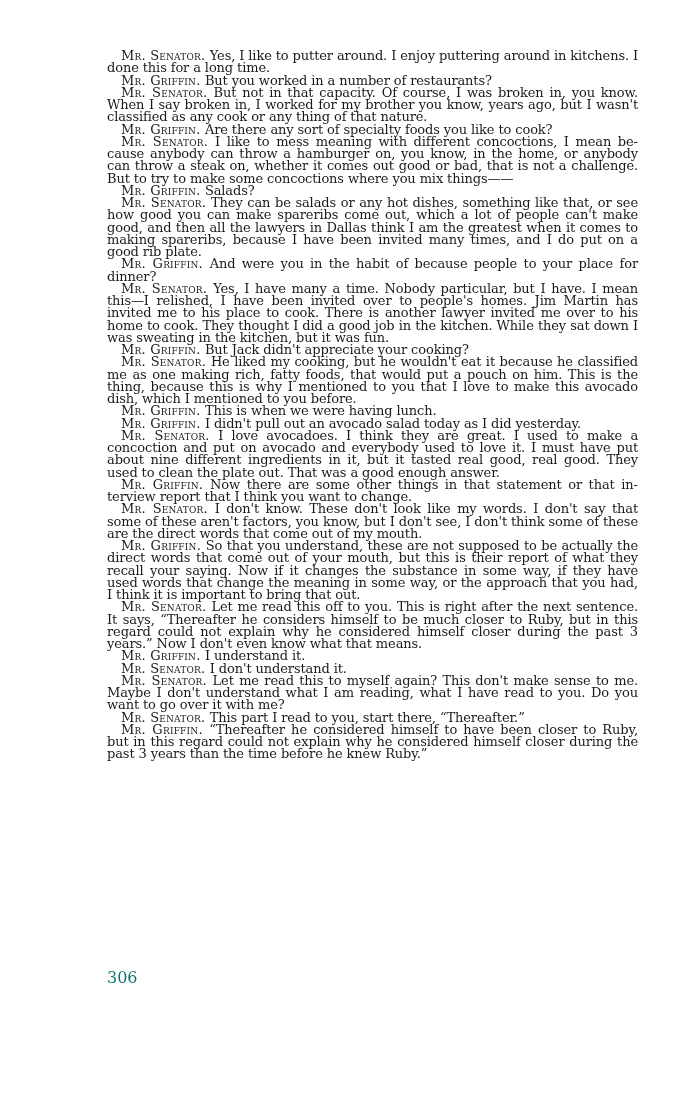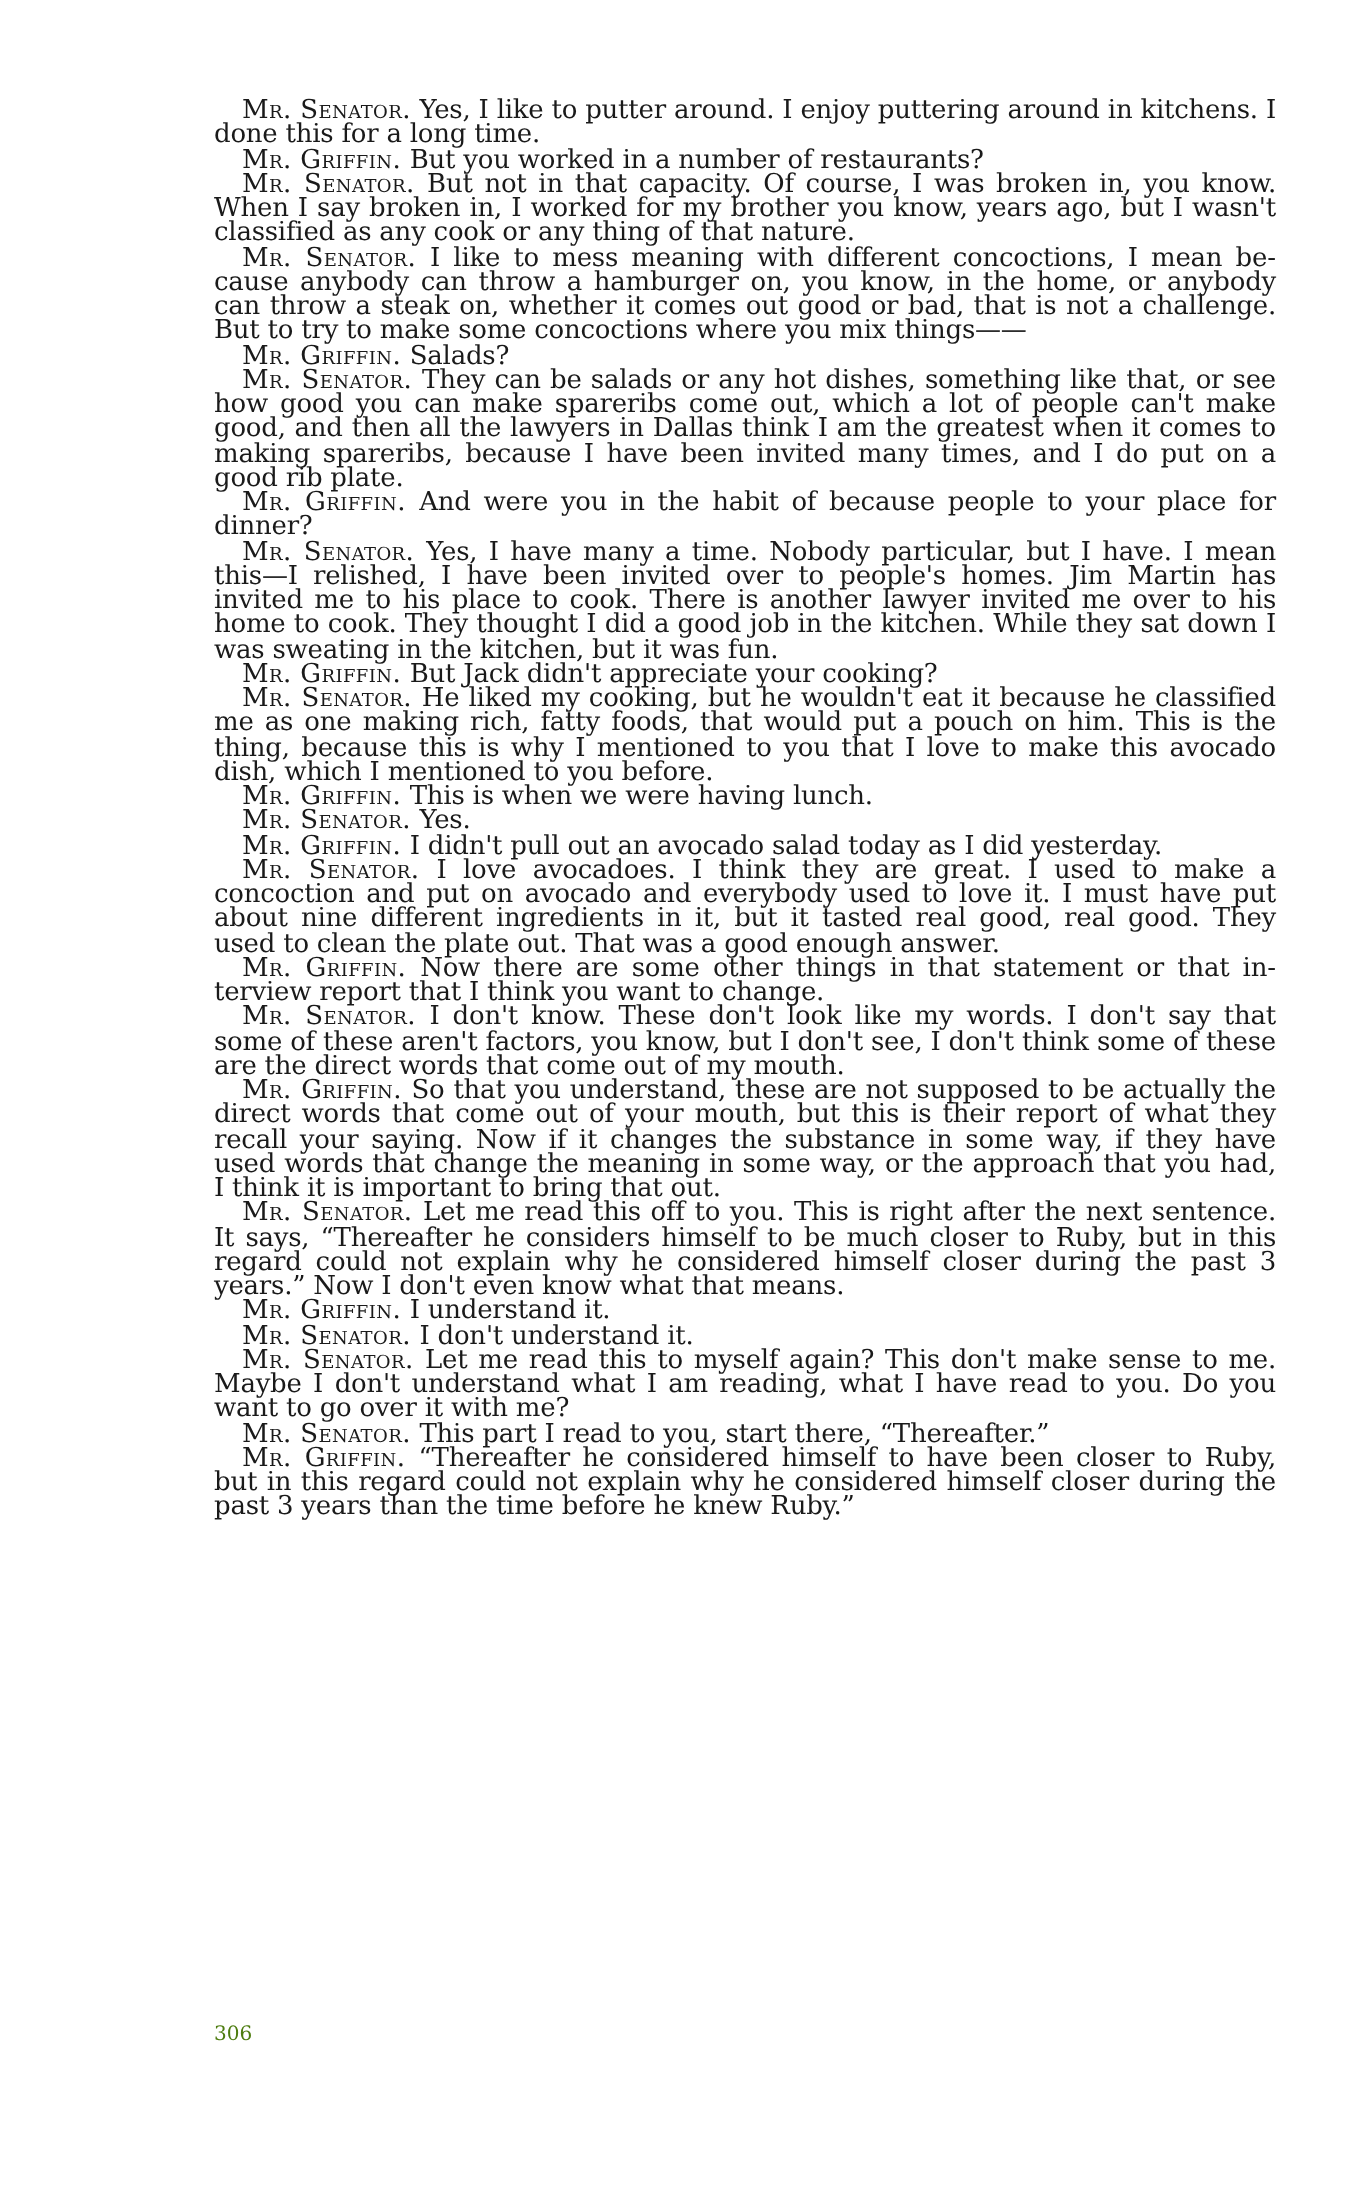--- a/index.html
+++ b/index.html
@@ -7,41 +7,41 @@
   .page {
     position: absolute; left: 107px; top: 50px; width: 531px;
     font-family: "DejaVu Serif", "Liberation Serif", serif;
     font-size: 13px; line-height: 12.25px; color: #1a1a1a;
     text-align: justify; letter-spacing: -0.12px;
   }
   .para { margin: 0; text-indent: 14px; hyphens: manual; }
   .speaker { font-variant: small-caps; letter-spacing: 0.2px; }
   .speaker::after { content: " "; }
   .page-number {
-    position: absolute; left: 107px; top: 1012px;
+    position: absolute; left: 107px; top: 968px;
     font-family: "DejaVu Serif", "Liberation Serif", serif;
-    font-size: 10px; color: #4d7c0f;
+    font-size: 16px; color: #0f766e;
   }
 </style>
 </head>
 <body>
 
 <div class="page">
   <p class="para"><span class="speaker">Mr. Senator.</span><span>Yes, I like to putter around. I enjoy puttering around in kitchens. I done this for a long time.</span></p>
   <p class="para"><span class="speaker">Mr. Griffin.</span><span>But you worked in a number of restaurants?</span></p>
   <p class="para"><span class="speaker">Mr. Senator.</span><span>But not in that capacity. Of course, I was broken in, you know. When I say broken in, I worked for my brother you know, years ago, but I wasn't classified as any cook or any thing of that nature.</span></p>
+  <p class="para"><span class="speaker">Mr. Griffin.</span><span>Are there any sort of specialty foods you like to cook?</span></p>
   <p class="para"><span class="speaker">Mr. Senator.</span><span>I like to mess meaning with different concoctions, I mean be­cause anybody can throw a hamburger on, you know, in the home, or any­body can throw a steak on, whether it comes out good or bad, that is not a challenge. But to try to make some concoctions where you mix things——</span></p>
   <p class="para"><span class="speaker">Mr. Griffin.</span><span>Salads?</span></p>
   <p class="para"><span class="speaker">Mr. Senator.</span><span>They can be salads or any hot dishes, something like that, or see how good you can make spareribs come out, which a lot of people can't make good, and then all the lawyers in Dallas think I am the greatest when it comes to making spareribs, because I have been invited many times, and I do put on a good rib plate.</span></p>
   <p class="para"><span class="speaker">Mr. Griffin.</span><span>And were you in the habit of because people to your place for dinner?</span></p>
   <p class="para"><span class="speaker">Mr. Senator.</span><span>Yes, I have many a time. Nobody particular, but I have. I mean this—I relished, I have been invited over to people's homes. Jim Martin has invited me to his place to cook. There is another lawyer invited me over to his home to cook. They thought I did a good job in the kitchen. While they sat down I was sweating in the kitchen, but it was fun.</span></p>
   <p class="para"><span class="speaker">Mr. Griffin.</span><span>But Jack didn't appreciate your cooking?</span></p>
   <p class="para"><span class="speaker">Mr. Senator.</span><span>He liked my cooking, but he wouldn't eat it because he clas­sified me as one making rich, fatty foods, that would put a pouch on him. This is the thing, because this is why I mentioned to you that I love to make this avocado dish, which I mentioned to you before.</span></p>
   <p class="para"><span class="speaker">Mr. Griffin.</span><span>This is when we were having lunch.</span></p>
-  <p class="para"><span class="speaker">Mr. Senator.</span><span>Yes.</span></p>
   <p class="para"><span class="speaker">Mr. Griffin.</span><span>I didn't pull out an avocado salad today as I did yesterday.</span></p>
   <p class="para"><span class="speaker">Mr. Senator.</span><span>I love avocadoes. I think they are great. I used to make a concoction and put on avocado and everybody used to love it. I must have put about nine different ingredients in it, but it tasted real good, real good. They used to clean the plate out. That was a good enough answer.</span></p>
   <p class="para"><span class="speaker">Mr. Griffin.</span><span>Now there are some other things in that statement or that in­terview report that I think you want to change.</span></p>
   <p class="para"><span class="speaker">Mr. Senator.</span><span>I don't know. These don't look like my words. I don't say that some of these aren't factors, you know, but I don't see, I don't think some of these are the direct words that come out of my mouth.</span></p>
   <p class="para"><span class="speaker">Mr. Griffin.</span><span>So that you understand, these are not supposed to be actually the direct words that come out of your mouth, but this is their report of what they recall your saying. Now if it changes the substance in some way, if they have used words that change the meaning in some way, or the approach that you had, I think it is important to bring that out.</span></p>
   <p class="para"><span class="speaker">Mr. Senator.</span><span>Let me read this off to you. This is right after the next sen­tence. It says, “Thereafter he considers himself to be much closer to Ruby, but in this regard could not explain why he considered himself closer during the past 3 years.” Now I don't even know what that means.</span></p>
   <p class="para"><span class="speaker">Mr. Griffin.</span><span>I understand it.</span></p>
   <p class="para"><span class="speaker">Mr. Senator.</span><span>I don't understand it.</span></p>
   <p class="para"><span class="speaker">Mr. Senator.</span><span>Let me read this to myself again? This don't make sense to me. Maybe I don't understand what I am reading, what I have read to you. Do you want to go over it with me?</span></p>
   <p class="para"><span class="speaker">Mr. Senator.</span><span>This part I read to you, start there, “Thereafter.”</span></p>

